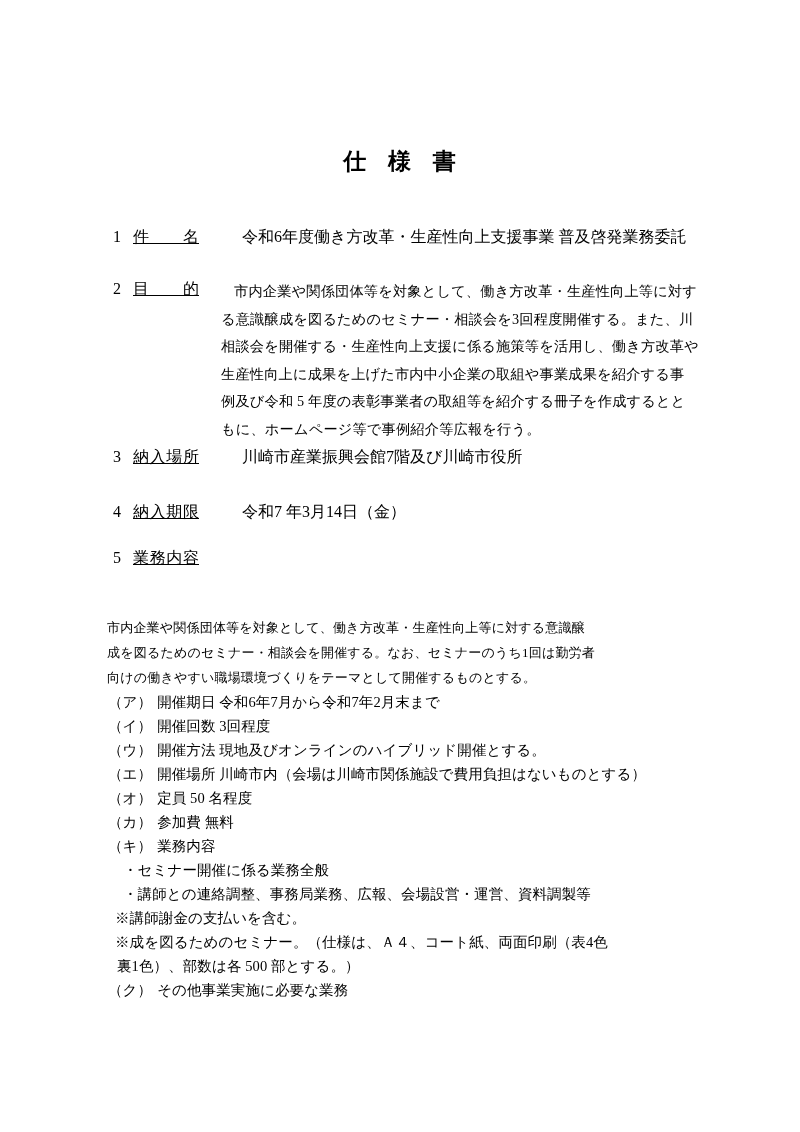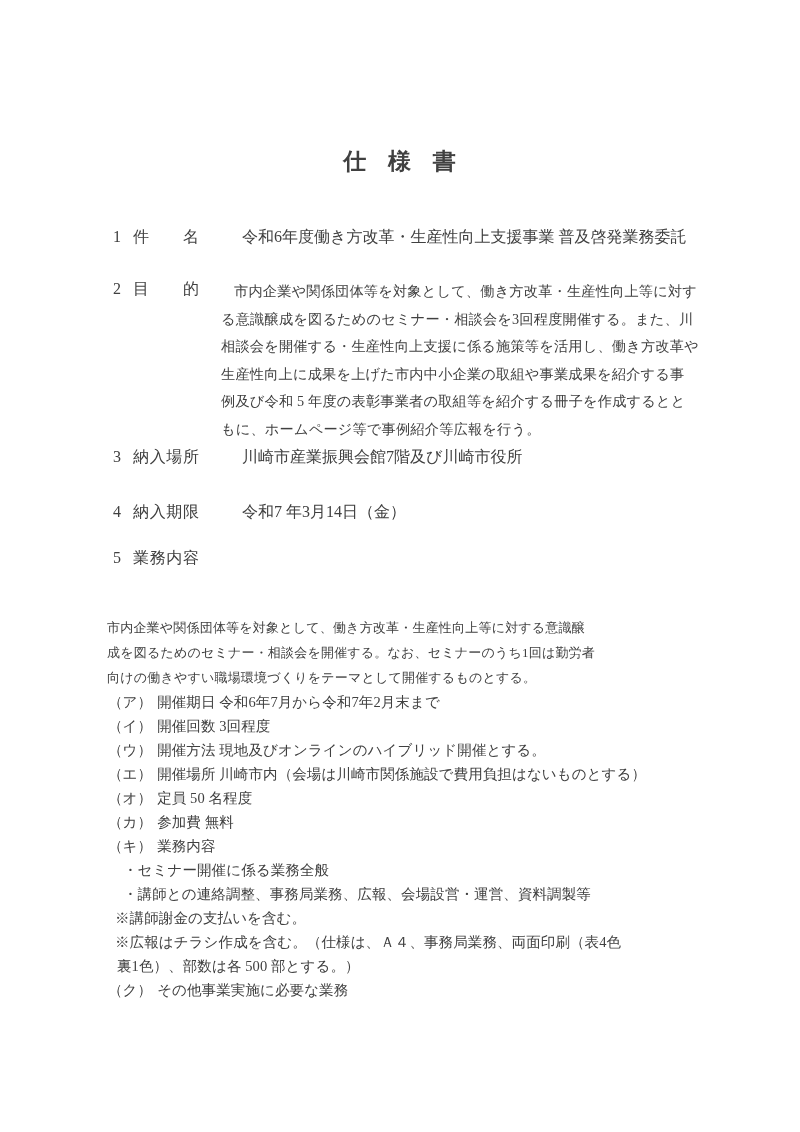--- a/index.html
+++ b/index.html
@@ -1,39 +1,39 @@
 <!DOCTYPE html>
 <html lang="ja"><head>
 <meta charset="utf-8">
 <style>
   html,body{margin:0;padding:0;background:#ffffff;}
   .page{
     position:relative;
     width:800px;height:1132px;
     background:#ffffff;
-    color:#404040;
+    color:#000000;
     font-family:"Liberation Serif","DejaVu Serif",serif;
     font-weight:500;
     overflow:hidden;
   }
   .title{
     position:absolute;top:146px;left:0;width:100%;
     text-align:center;
     font-size:23px;font-weight:700;
     letter-spacing:1px;word-spacing:14px;
   }
   
   .row{
     position:absolute;left:113px;
     display:flex;align-items:flex-start;
     font-size:16px;line-height:22px;
     white-space:nowrap;
   }
   .num{width:20px;flex:0 0 auto;}
-  .label{width:66px;flex:0 0 auto;text-align:justify;text-align-last:justify;}
+  .label{width:66px;flex:0 0 auto;text-align:justify;text-align-last:justify;text-decoration:underline;}
   .row .body{margin-left:43px;}
   .row .body.multi{
     margin-left:22px;
     font-size:14.2px;line-height:27.5px;letter-spacing:0.2px;
   }
   .bline.first{text-indent:13px;}
   
   .subhead{
     position:absolute;left:108px;top:593px;
     font-size:14.5px;line-height:20px;white-space:nowrap;
@@ -129,21 +129,21 @@
       <span class="marker">（カ）</span>
       <span>参加費 無料</span>
     </div>
     <div class="lrow">
       <span class="marker">（キ）</span>
       <span>業務内容</span>
     </div>
     <div class="lrow bullet">・セミナー開催に係る業務全般</div>
     <div class="lrow bullet">・講師との連絡調整、事務局業務、広報、会場設営・運営、資料調製等</div>
     <div class="lrow note">※講師謝金の支払いを含む。</div>
-    <div class="lrow note">※広報はチラシ作成を含む。（仕様は、Ａ４、事務局業務、両面印刷（表4色</div>
+    <div class="lrow note">※成を図るためのセミナー。（仕様は、Ａ４、コート紙、両面印刷（表4色</div>
     <div class="lrow cont">裏1色）、部数は各 500 部とする。）</div>
     <div class="lrow">
       <span class="marker">（ク）</span>
       <span>その他事業実施に必要な業務</span>
     </div>
   </div>
 
 </div>
 
 </body></html>

